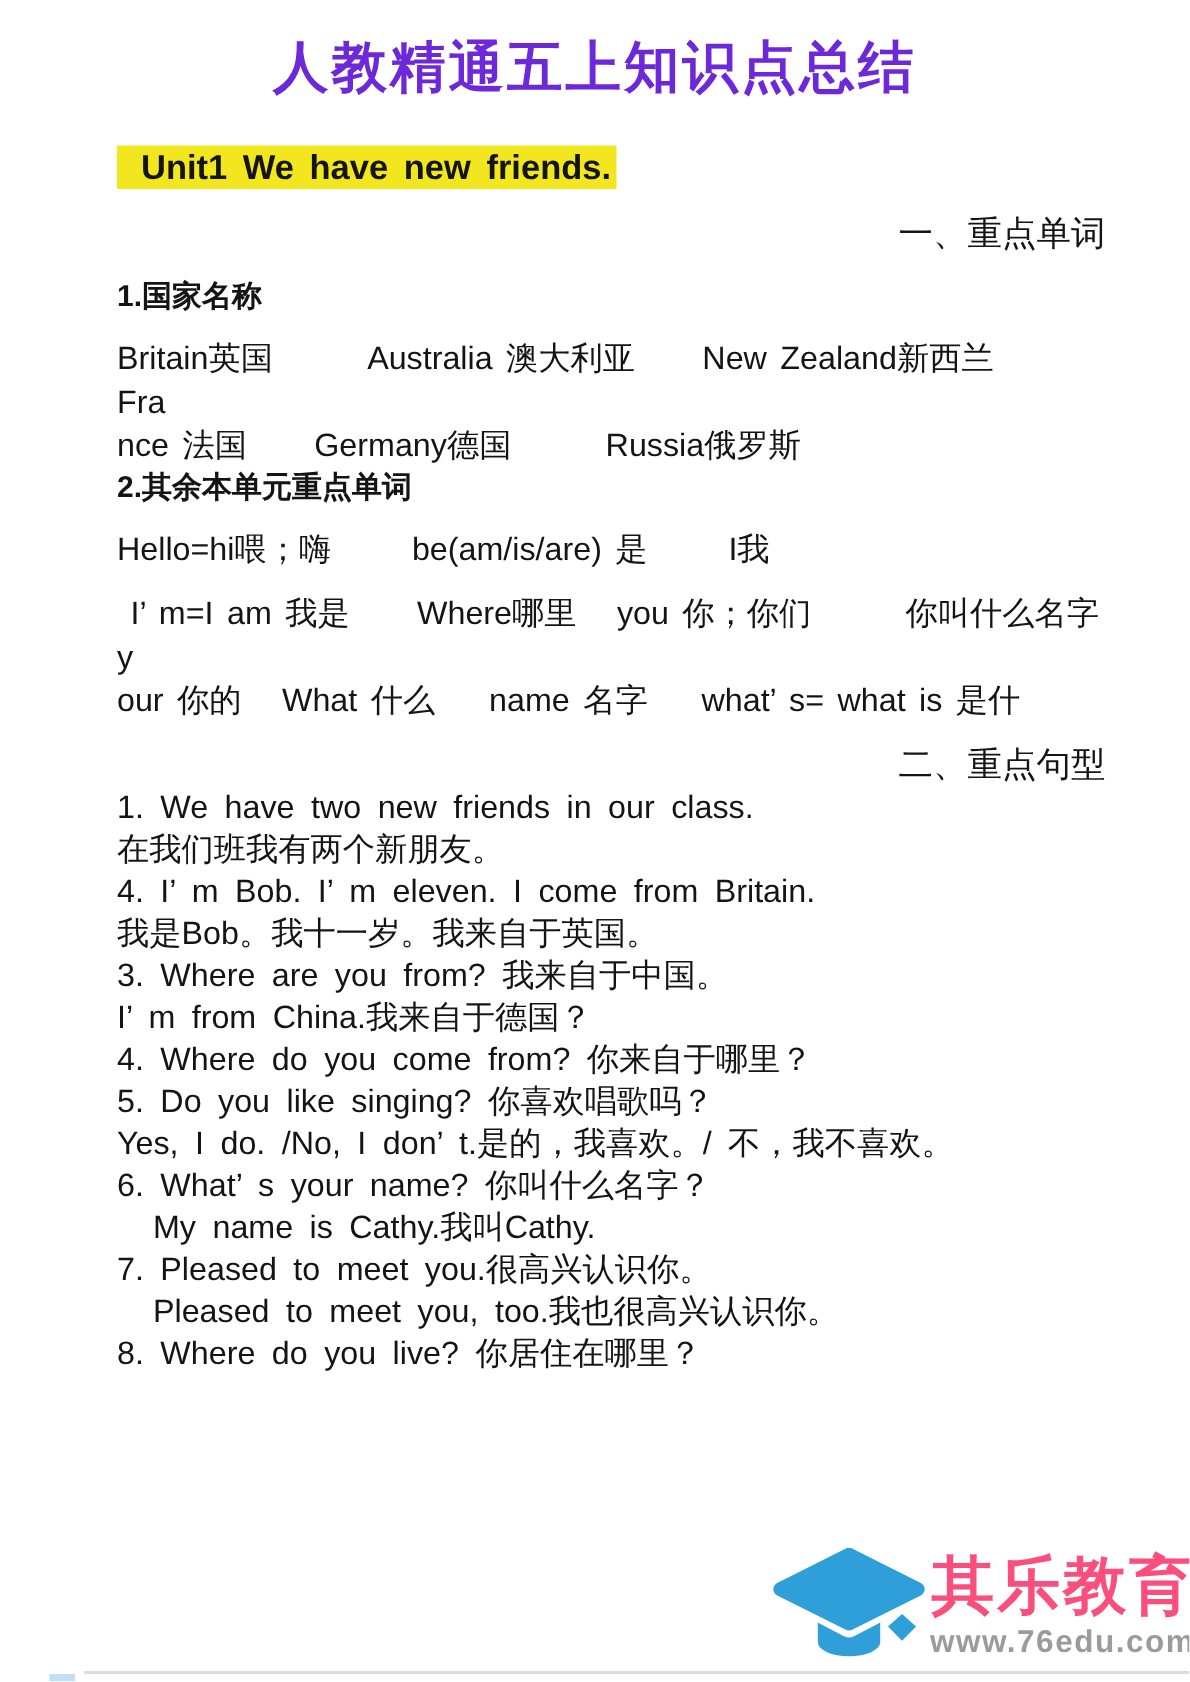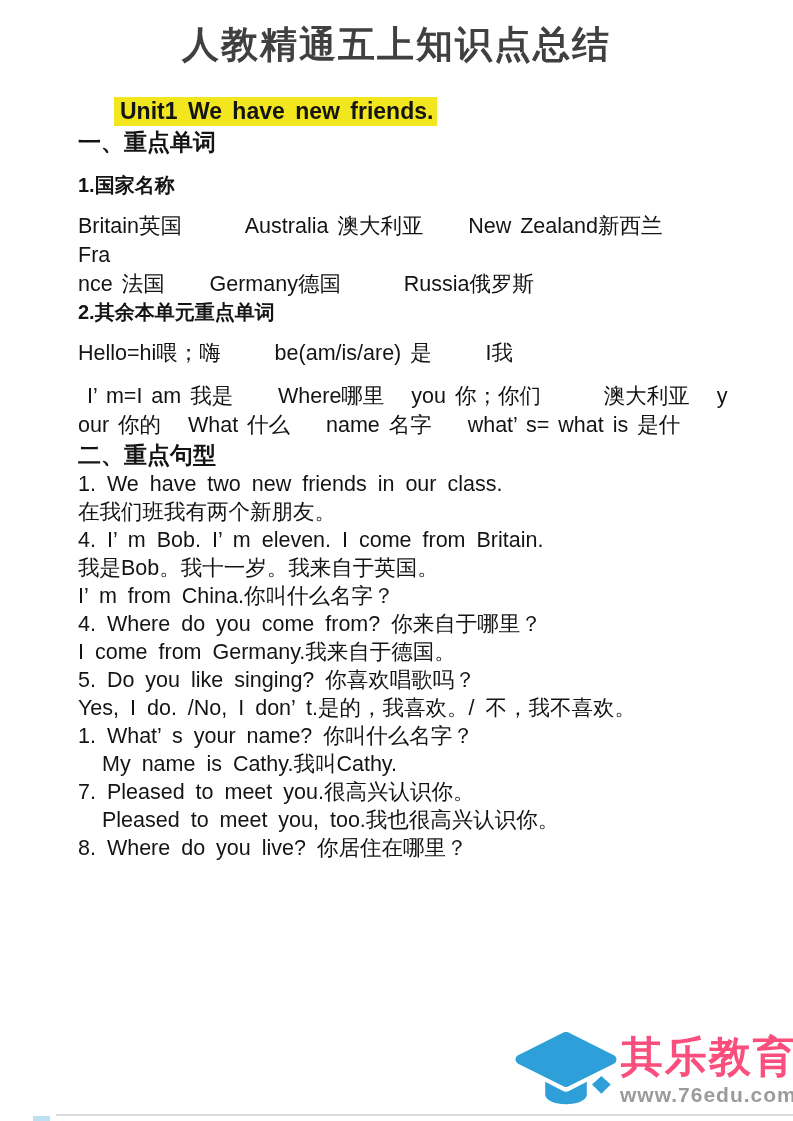--- a/index.html
+++ b/index.html
@@ -11,35 +11,34 @@
     font-family:"Liberation Sans","DejaVu Sans",sans-serif;
     color:#141414;
     overflow:hidden;
   }
   .page-title {
     margin-top:20px;
     text-align:center;
     font-size:37px;
     font-weight:700;
     letter-spacing:2px;
-    color:#404040;
+    color:#6d28d9;
   }
   .content { padding:0 56px 0 78px; }
   .unit-line { margin-top:28px; line-height:27px; }
   .hl {
     display:inline;
     background:#f2e71e;
     font-weight:700;
     font-size:23px;
-    padding:1px 4px 2px 6px;
+    padding:1px 4px 2px 16px;
     word-spacing:4px;
-    margin-left:36px;
   }
   h2.sec {
-    font-size:23px; font-weight:700; margin-top:1px; line-height:28px;
+    font-size:23px; font-weight:400; margin-top:13px; line-height:28px;text-align:right;
   }
   h3.sub {
     font-size:20px; font-weight:700; line-height:26px;
   }
   .mt14 { margin-top:14px; }
   .mt16 { margin-top:16px; }
   .mt18 { }
   .mt24 { margin-top:24px; }
   p.wl {
     font-size:21.5px; line-height:29px;
@@ -88,35 +87,35 @@
     </div>
 
     <h2 class="sec">一、重点单词</h2>
 
     <h3 class="sub mt16">1.国家名称</h3>
     <p class="wl mt14">Britain英国       Australia 澳大利亚     New Zealand新西兰     Fra</p>
     <p class="wl">nce 法国     Germany德国       Russia俄罗斯</p>
 
     <h3 class="sub mt18">2.其余本单元重点单词</h3>
     <p class="wl mt14">Hello=hi喂；嗨      be(am/is/are) 是      I我</p>
-    <p class="wl mt14"> I’ m=I am 我是     Where哪里   you 你；你们       澳大利亚   y</p>
+    <p class="wl mt14"> I’ m=I am 我是     Where哪里   you 你；你们       你叫什么名字   y</p>
     <p class="wl">our 你的   What 什么    name 名字    what’ s= what is 是什</p>
 
     <h2 class="sec mt24">二、重点句型</h2>
 
     <p class="sent mt16">1. We have two new friends in our class.</p>
     <p class="sent">在我们班我有两个新朋友。</p>
     <p class="sent">4. I’ m Bob. I’ m eleven. I come from Britain.</p>
     <p class="sent">我是Bob。我十一岁。我来自于英国。</p>
-    <p class="sent">I’ m from China.你叫什么名字？</p>
+    <p class="sent">3. Where are you from? 我来自于中国。</p>
+    <p class="sent">I’ m from China.我来自于德国？</p>
     <p class="sent">4. Where do you come from? 你来自于哪里？</p>
-    <p class="sent">I come from Germany.我来自于德国。</p>
     <p class="sent">5. Do you like singing? 你喜欢唱歌吗？</p>
     <p class="sent">Yes, I do. /No, I don’ t.是的，我喜欢。/ 不，我不喜欢。</p>
-    <p class="sent">1. What’ s your name? 你叫什么名字？</p>
+    <p class="sent">6. What’ s your name? 你叫什么名字？</p>
     <p class="sent ind">My name is Cathy.我叫Cathy.</p>
     <p class="sent">7. Pleased to meet you.很高兴认识你。</p>
     <p class="sent ind">Pleased to meet you, too.我也很高兴认识你。</p>
     <p class="sent">8. Where do you live? 你居住在哪里？</p>
 
   </div>
 
   <div class="watermark">
     <span>
       <svg width="104" height="84" viewBox="0 0 100 80" xmlns="http://www.w3.org/2000/svg">

